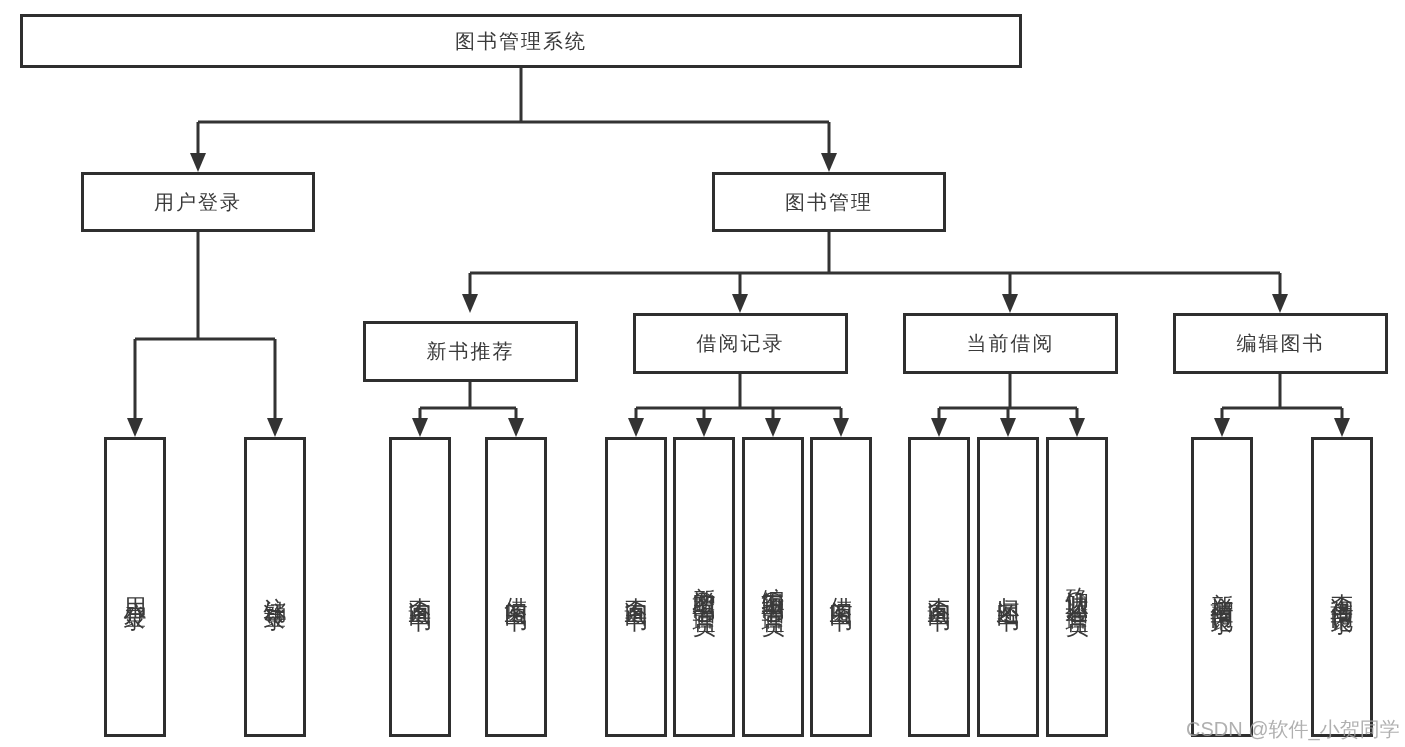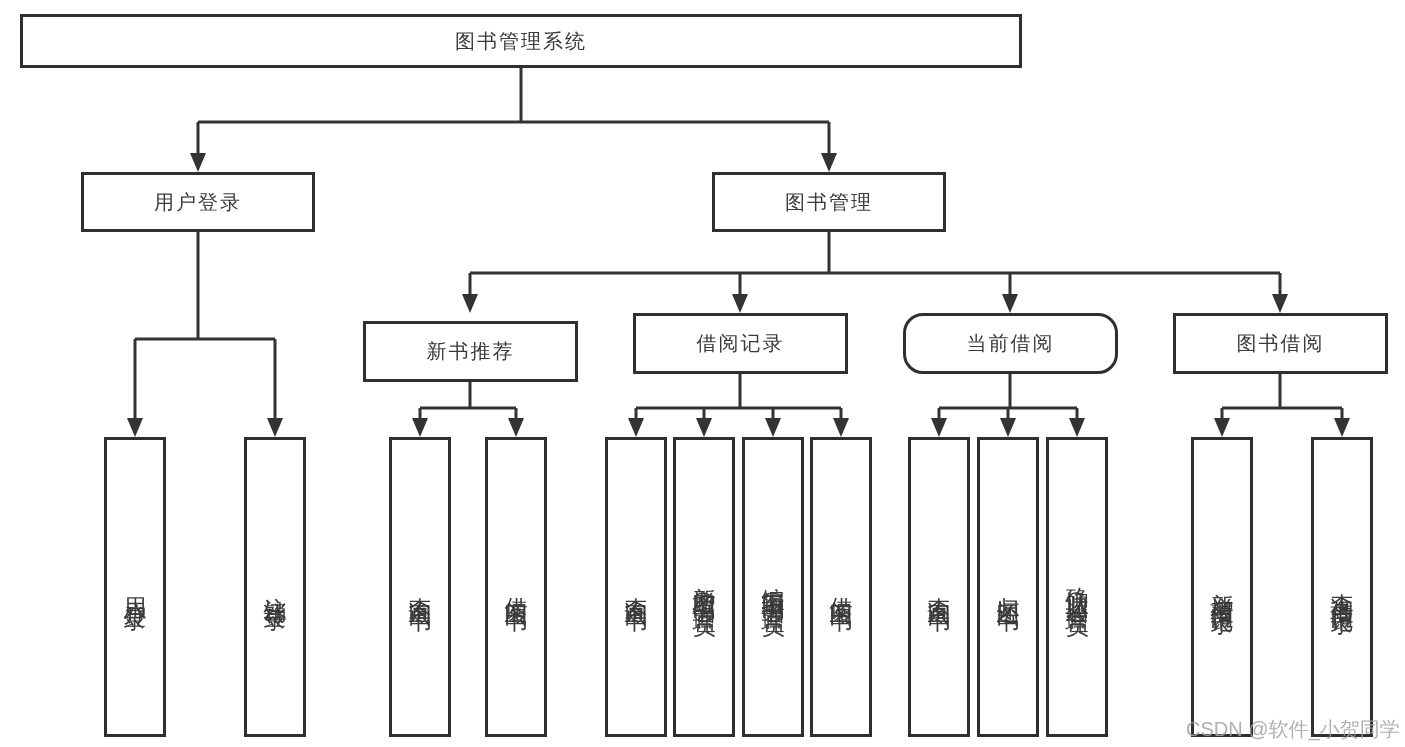--- a/index.html
+++ b/index.html
@@ -98,25 +98,25 @@
   <div class="node" style="left:712px;top:172px;width:234px;height:60px;">
     <span class="hlabel">图书管理</span>
   </div>
 
   <div class="node" style="left:363px;top:313px;width:215px;height:61px;margin-top:8px;">
     <span class="hlabel">新书推荐</span>
   </div>
   <div class="node" style="left:633px;top:313px;width:215px;height:61px;">
     <span class="hlabel">借阅记录</span>
   </div>
-  <div class="node" style="left:903px;top:313px;width:215px;height:61px;border-radius:20px;">
+  <div class="node" style="left:903px;top:313px;width:215px;height:61px;">
     <span class="hlabel">当前借阅</span>
   </div>
   <div class="node" style="left:1173px;top:313px;width:215px;height:61px;">
-    <span class="hlabel">图书借阅</span>
+    <span class="hlabel">编辑图书</span>
   </div>
 
   <div class="node" style="left:104px;top:437px;width:62px;height:300px;">
     <span class="vlabel">用户登录</span>
   </div>
   <div class="node" style="left:244px;top:437px;width:62px;height:300px;">
     <span class="vlabel">注销登录</span>
   </div>
 
   <div class="node" style="left:389px;top:437px;width:62px;height:300px;">

